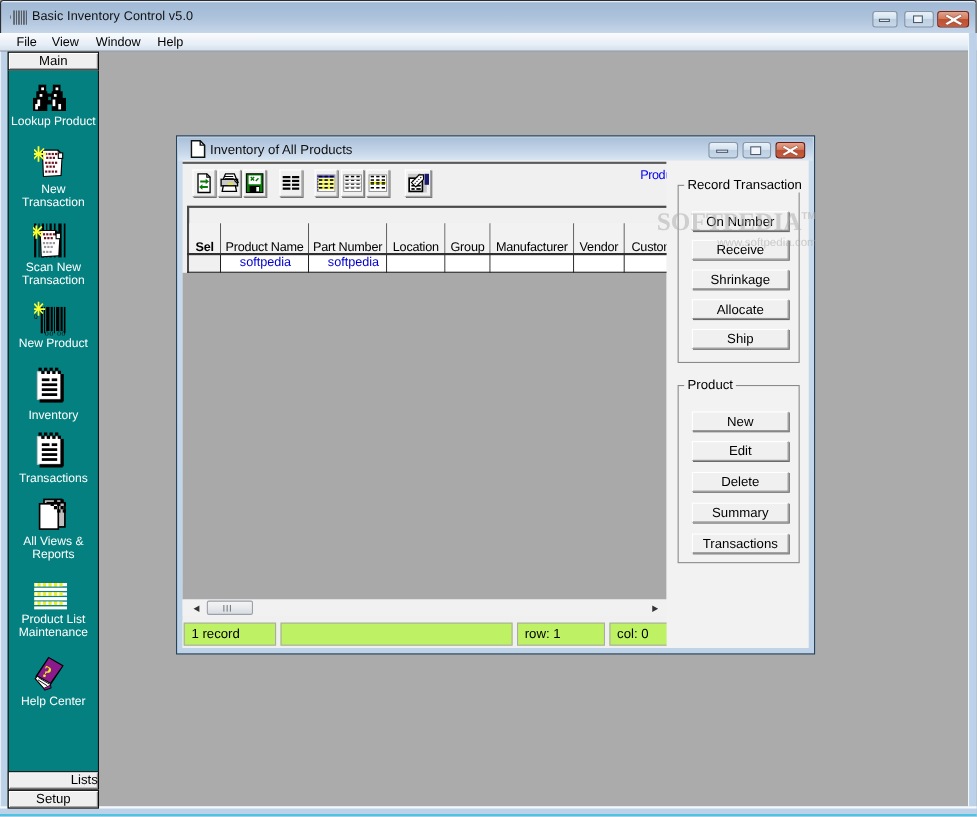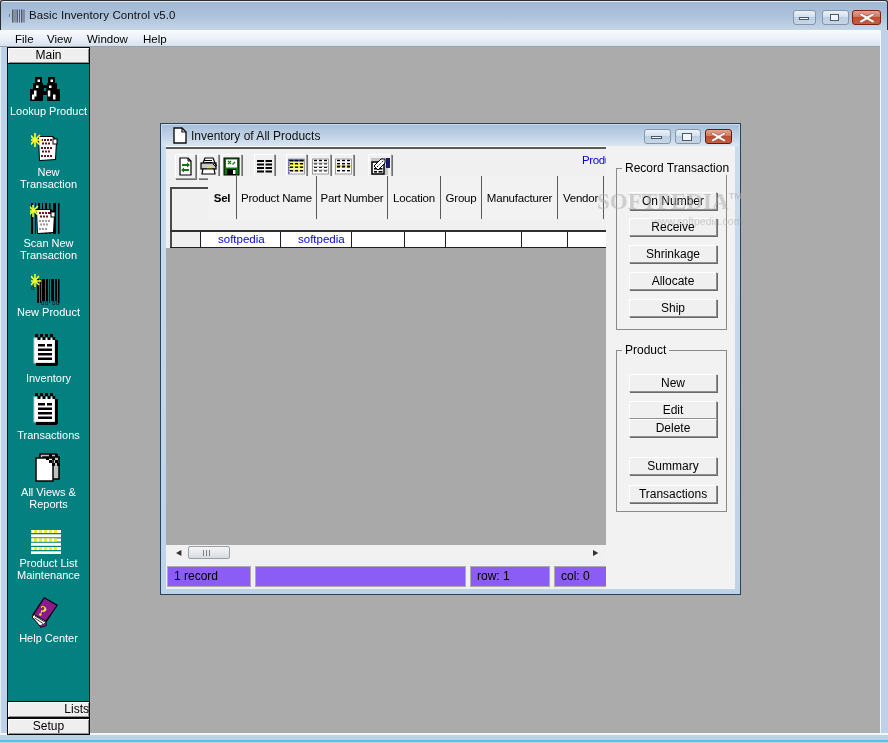--- a/index.html
+++ b/index.html
@@ -48,36 +48,36 @@
 #cclient { left:166px; top:146px; width:569px; height:443px; background:#F0F0F0; }
 
 
 .tbtn { position:absolute; top:154px; width:21px; height:25px; background:#F0F0F0;
   border:1px solid #9A9A9A; border-top-color:#FFFFFF; border-left-color:#FFFFFF;
   box-shadow:1px 1px 0 #707070; }
 #produ { left:582px; top:154px; width:24px; height:12px; overflow:hidden; font-size:11.5px; letter-spacing:-0.4px; color:#0000EE; }
 
 
 #tbl-top { left:170px; top:187px; width:436px; height:2px; background:#4A4A4A; }
-.hcell { position:absolute; top:176px; height:43px; background:#F2F2F2; border-right:1px solid #5A5A5A;
-  font-size:11.5px; letter-spacing:-0.2px; color:#000; display:flex; align-items:center; justify-content:center;margin-left:36px; }
+.hcell { position:absolute; top:203px; height:43px; background:#F2F2F2; border-right:1px solid #5A5A5A;
+  font-size:11.5px; letter-spacing:-0.2px; color:#000; display:flex; align-items:center; justify-content:center; }
 #tbl-left { left:170px; top:188px; width:2px; height:60px; background:#4A4A4A; }
 #hdr-bottom { left:170px; top:230px; width:436px; height:2px; background:#303030; z-index:3; }
 .dcell { position:absolute; top:231px; height:17px; background:#FFFFFF; border-right:1px solid #202020;
   font-size:11.5px; color:#0000D0; line-height:16px; padding-left:17px; }
 #grayarea { left:166px; top:248px; width:440px; height:297px; background:#A9A9A9; }
 
 
 #hscroll { left:166px; top:545px; width:440px; height:15px; background:#F1F1F1; }
 #sthumb { left:188px; top:546px; width:42px; height:13px; background:linear-gradient(180deg,#F4F4F4 0%,#E8EAEC 50%,#D8DCE0 100%); border:1px solid #98A0A8; border-radius:2px; }
 .sarrow { position:absolute; top:549px; font-size:7px; color:#333; transform:scaleY(1.1); }
 
 
 #statusbar { left:166px; top:563px; width:440px; height:26px; background:#F0F0F0; }
-.spanel { position:absolute; top:566px; height:21px; background:#8b5cf6; border:1px solid #ABABAB;
+.spanel { position:absolute; top:566px; height:21px; background:#bef264; border:1px solid #ABABAB;
   font-size:12px; color:#000; line-height:19px; padding-left:6px; }
 
 
 #rpanel { left:606px; top:146px; width:129px; height:443px; background:#F2F2F2; }
 .fieldset { position:absolute; border:1px solid #8A8A8A; }
 .flabel { position:absolute; background:#F2F2F2; font-size:12px; color:#000; padding:0 3px; }
 .pbtn { position:absolute; left:629px; width:88px; height:18px; background:#F0F0F0;
   border:1px solid #909090; border-top-color:#FFFFFF; border-left-color:#FFFFFF;
   box-shadow:1px 1px 0 #6A6A6A; font-size:12px; color:#000; text-align:center; line-height:16px; }
 #wm1 { left:597px; top:189px; width:140px; font-family:"Liberation Serif", serif; font-weight:bold;
@@ -533,17 +533,17 @@
 <div class="flabel" style="left:622px; top:161px;">Record Transaction</div>
 <div class="pbtn" style="top:192px;">On Number</div>
 <div class="pbtn" style="top:218px;">Receive</div>
 <div class="pbtn" style="top:245px;">Shrinkage</div>
 <div class="pbtn" style="top:272px;">Allocate</div>
 <div class="pbtn" style="top:299px;">Ship</div>
 <div class="fieldset" style="left:616px; top:350px; width:111px; height:162px;"></div>
 <div class="flabel" style="left:622px; top:343px;">Product</div>
 <div class="pbtn" style="top:374px;">New</div>
 <div class="pbtn" style="top:401px;">Edit</div>
-<div class="pbtn" style="top:419px;">Delete</div>
+<div class="pbtn" style="top:429px;">Delete</div>
 <div class="pbtn" style="top:457px;">Summary</div>
 <div class="pbtn" style="top:485px;">Transactions</div>
 <div class="abs" id="wm1">SOFTPEDIA<span style="font-size:9px;vertical-align:10px;font-family:'Liberation Sans',sans-serif;">TM</span></div>
 <div class="abs" id="wm2">www.softpedia.com</div>
 
 </body></html>

